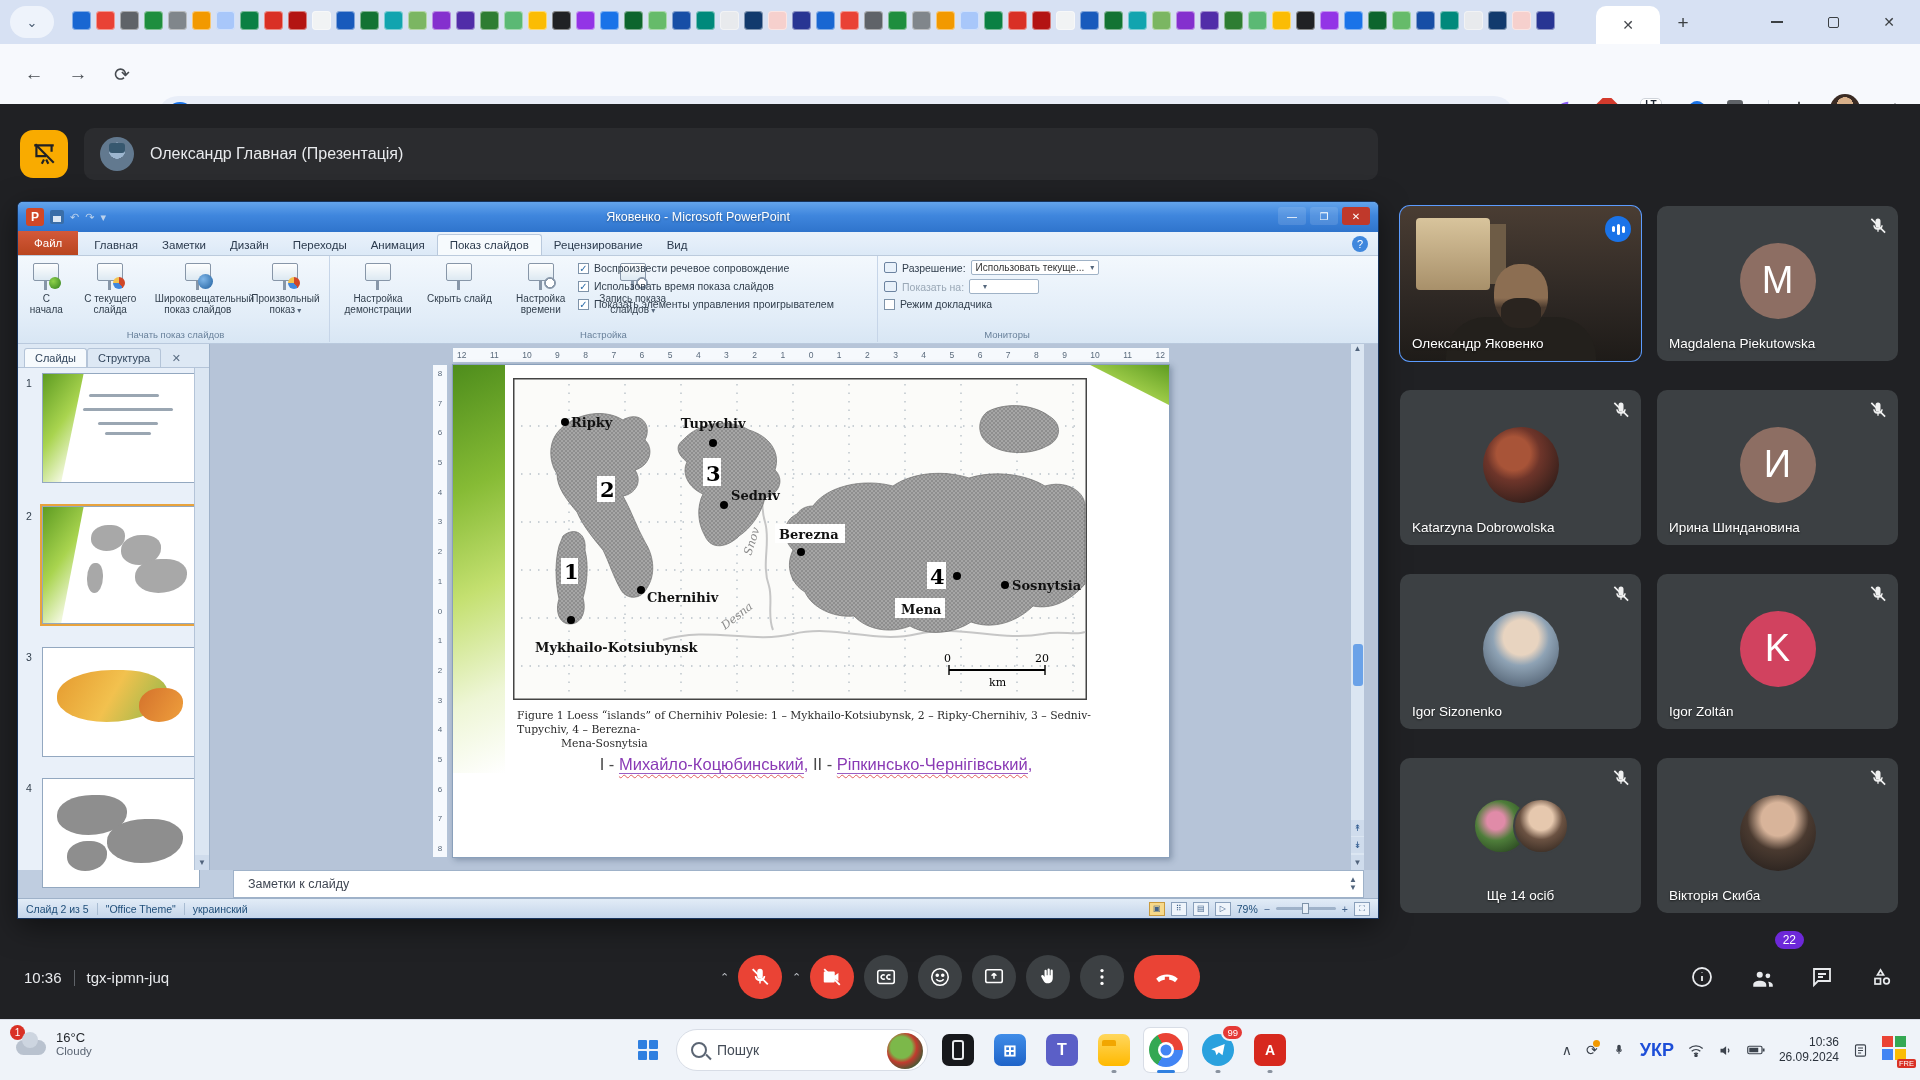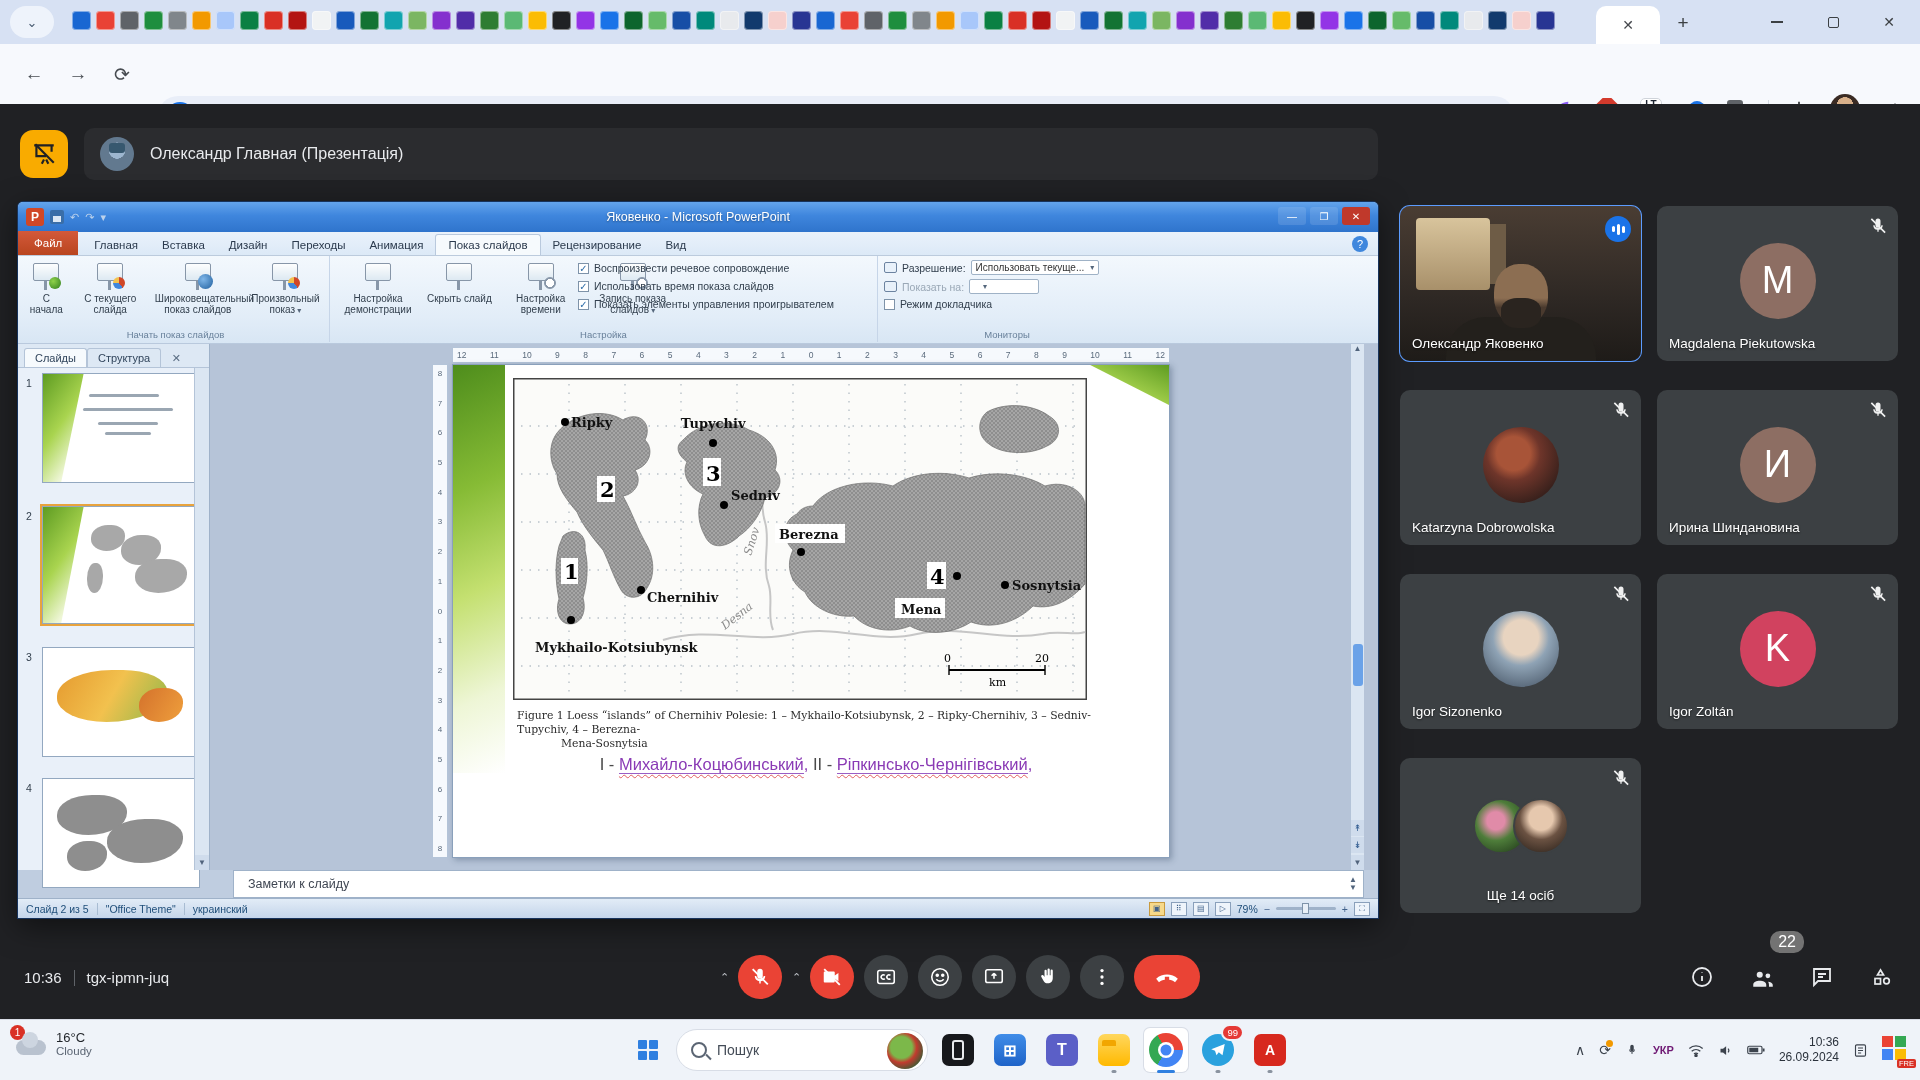--- a/index.html
+++ b/index.html
@@ -220,21 +220,21 @@
   .mf-left { position:absolute; left:24px; top:26px; color:#e8eaed; font-size:15px; display:flex; align-items:center; gap:12px; }
   .mf-left .dv { width:1px; height:16px; background:#5f6368; }
   .mf-center { position:absolute; left:50%; top:12px; transform:translateX(-50%); display:flex; align-items:center; gap:10px; }
   .ctl { width:44px; height:44px; border-radius:50%; background:#3c4043; display:flex; align-items:center; justify-content:center; }
   .ctl.danger { background:#ea4335; }
   .ctl.end { width:66px; border-radius:24px; background:#ea4335; }
   .chev { width:16px; height:44px; color:#bdc1c6; font-size:11px; display:flex; align-items:center; }
   .grp { display:flex; align-items:center; gap:2px; }
   .mf-right { position:absolute; right:24px; top:22px; display:flex; align-items:center; gap:34px; }
   .pbtn { position:relative; width:26px; height:26px; }
-  .pbadge { position:absolute; right:116px; top:-12px; background:#737373; color:#fff; font-size:16px; border-radius:10px;
+  .pbadge { position:absolute; right:116px; top:-12px; background:#6d28d9; color:#fff; font-size:12px; border-radius:10px;
     padding:2px 8px; }
 
   
   .taskbar { position:absolute; left:0; top:1019px; width:1920px; height:61px; background:#eff3f9; border-top:1px solid #d8dde6; }
   .weather { position:absolute; left:14px; top:10px; display:flex; align-items:center; gap:8px; }
   .cloud { position:relative; width:34px; height:26px; }
   .cloud .c { position:absolute; bottom:2px; left:2px; width:30px; height:15px; background:#b9c2cf; border-radius:10px; }
   .cloud .c:before { content:""; position:absolute; left:6px; top:-8px; width:16px; height:16px; background:#cdd5e0; border-radius:50%; }
   .cloud .bdg { position:absolute; left:-4px; top:-6px; width:15px; height:15px; border-radius:50%; background:#d93025; color:#fff;
     font-size:10px; display:flex; align-items:center; justify-content:center; }
@@ -269,21 +269,21 @@
     border-radius:50%;background:#fff}
   .chrome-ic:after{content:"";position:absolute;left:50%;top:50%;transform:translate(-50%,-50%);width:11px;height:11px;
     border-radius:50%;background:#4285f4}
   .telegram { background:#2aa1de; border-radius:50%; position:relative; }
   .telegram svg{width:18px;height:18px}
   .tg-badge { position:absolute; right:-4px; top:-4px; background:#e53935; color:#fff; font-size:9.5px; border-radius:9px;
     padding:1px 4px; border:2px solid #eff3f9; }
   .acrobat { background:#d7281e; font-size:14px; }
   .tray { position:absolute; right:10px; top:8px; display:flex; align-items:center; gap:14px; height:44px; }
   .tray .tico { color:#3c434d; font-size:14px; display:flex; align-items:center; justify-content:center; }
-  .tray .lang { font-size:11px; color:#701a75; font-weight:bold; }
+  .tray .lang { font-size:18px; color:#1d4ed8; font-weight:bold; }
   .clockblk { text-align:right; font-size:12px; color:#2b323c; line-height:15px; }
   .freeapp { position:relative; width:28px; height:28px; }
   .freeapp .g { width:24px; height:24px; display:grid; grid-template-columns:11px 11px; grid-template-rows:11px 11px; gap:2px; }
   .freeapp .g i:nth-child(1){background:#ea4335}.freeapp .g i:nth-child(2){background:#34a853}
   .freeapp .g i:nth-child(3){background:#4285f4}.freeapp .g i:nth-child(4){background:#fbbc04}
   .freeapp .fre { position:absolute; right:-6px; bottom:-4px; background:#d93025; color:#fff; font-size:7.5px; padding:0 2px;
     border-radius:2px; }
   .upd { position:relative; } .upd .odot{position:absolute;right:-2px;top:-2px;width:7px;height:7px;border-radius:50%;background:#f29900}
 
   svg { display:block; }
@@ -443,21 +443,21 @@
         <div class="ppt-wbtns">
           <div class="b">—</div>
           <div class="b">❐</div>
           <div class="b cl">✕</div>
         </div>
       </div>
 
       <div class="ppt-tabs" id="ppt-tabs">
           <div class="ptab file">Файл</div>
           <div class="ptab">Главная</div>
-          <div class="ptab">Вставка</div>
+          <div class="ptab">Заметки</div>
           <div class="ptab">Дизайн</div>
           <div class="ptab">Переходы</div>
           <div class="ptab">Анимация</div>
           <div class="ptab on">Показ слайдов</div>
           <div class="ptab">Рецензирование</div>
           <div class="ptab">Вид</div>
         </div>
       <div class="ribbon-help">?</div>
 
       <div class="ribbon">
@@ -848,20 +848,30 @@
               <path d="M4 3.5 20.5 20" stroke="#fff" stroke-width="2"></path>
             </svg>
           </div>
         </div>
         <div class="tile">
           <div class="ava-pair">
             <div class="a a1"></div>
             <div class="a a2"></div>
           </div>
           <div class="tile-name center">Ще 14 осіб</div>
+          <div class="mic-off">
+            <svg viewBox="0 0 24 24" fill="#fff">
+              <path d="M12 14a3 3 0 0 0 3-3V6a3 3 0 0 0-6 0v5a3 3 0 0 0 3 3zm-5.7-3h1.6a4.2 4.2 0 0 0 8.2 0h1.6a5.8 5.8 0 0 1-4.9 5.6V19h-1.6v-2.4A5.8 5.8 0 0 1 6.3 11z"></path>
+              <path d="M4 3.5 20.5 20" stroke="#fff" stroke-width="2"></path>
+            </svg>
+          </div>
+        </div>
+        <div class="tile">
+          <div class="photo portrait-dark"></div>
+          <div class="tile-name">Вікторія Скиба</div>
           <div class="mic-off">
             <svg viewBox="0 0 24 24" fill="#fff">
               <path d="M12 14a3 3 0 0 0 3-3V6a3 3 0 0 0-6 0v5a3 3 0 0 0 3 3zm-5.7-3h1.6a4.2 4.2 0 0 0 8.2 0h1.6a5.8 5.8 0 0 1-4.9 5.6V19h-1.6v-2.4A5.8 5.8 0 0 1 6.3 11z"></path>
               <path d="M4 3.5 20.5 20" stroke="#fff" stroke-width="2"></path>
             </svg>
           </div>
         </div>
       </div>
 
     <div class="mfooter">

